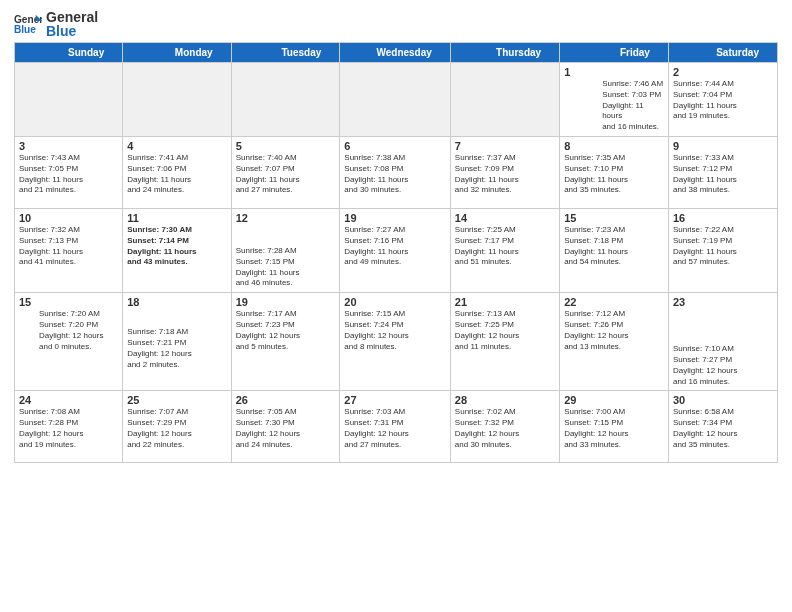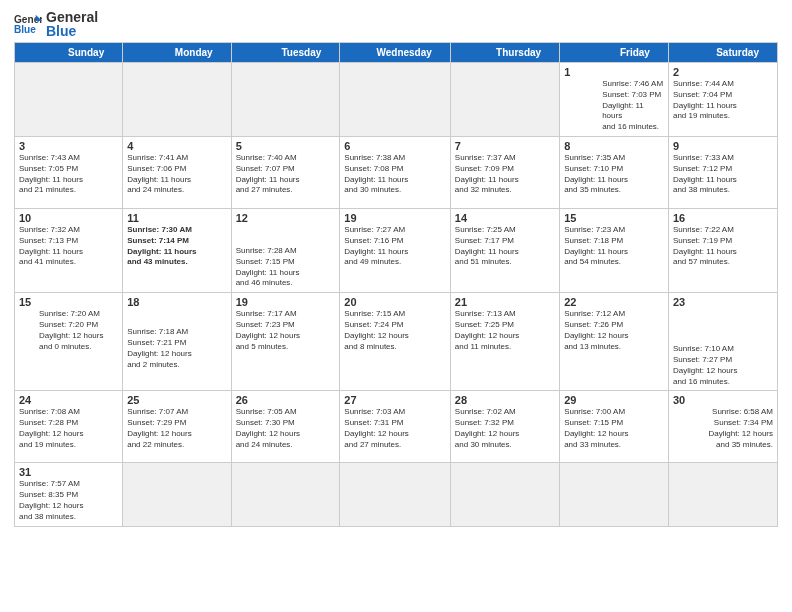--- a/index.html
+++ b/index.html
@@ -331,36 +331,21 @@
           </td>
           <td>
             <span class="day-num">29</span>
             <div class="day-info" style="white-space: pre-line;">Sunrise: 7:00 AM
 Sunset: 7:15 PM
 Daylight: 12 hours
 and 33 minutes.</div>
           </td>
           <td>
             <span class="day-num">30</span>
-            <div class="day-info" style="white-space: pre-line; text-align: right;">Sunrise: 6:58 AM
+            <div class="day-info" style="white-space: pre-line;">Sunrise: 6:58 AM
 Sunset: 7:34 PM
 Daylight: 12 hours
 and 35 minutes.</div>
           </td>
-        </tr>
-        <tr class="last-row">
-          <td>
-            <span class="day-num">31</span>
-            <div class="day-info" style="white-space: pre-line;">Sunrise: 7:57 AM
-Sunset: 8:35 PM
-Daylight: 12 hours
-and 38 minutes.</div>
-          </td>
-          <td class="empty"></td>
-          <td class="empty"></td>
-          <td class="empty"></td>
-          <td class="empty"></td>
-          <td class="empty"></td>
-          <td class="empty"></td>
         </tr>
       </tbody>
   </table>
 </div>
 
 </body></html>

